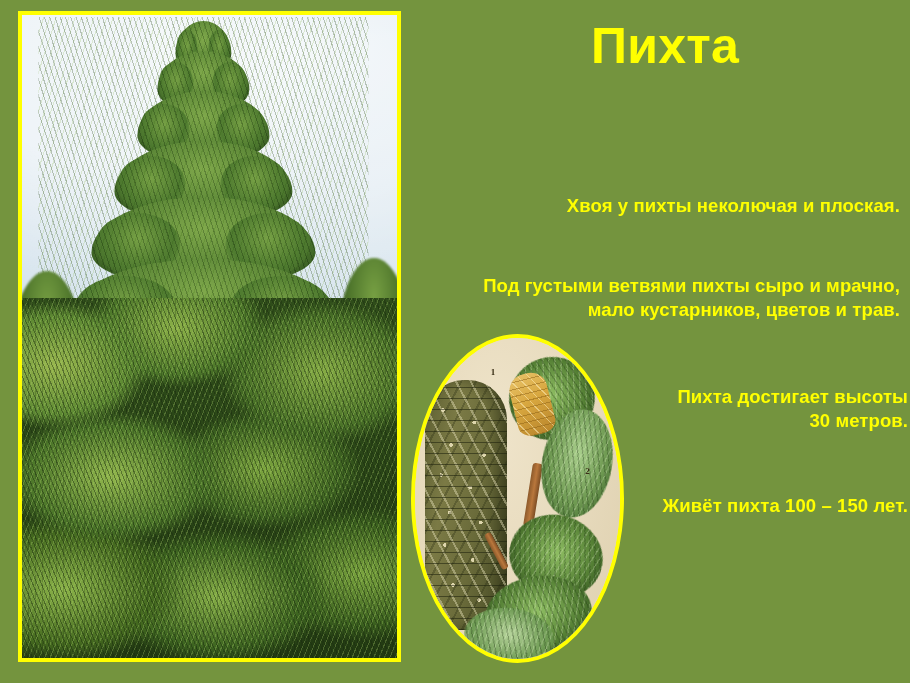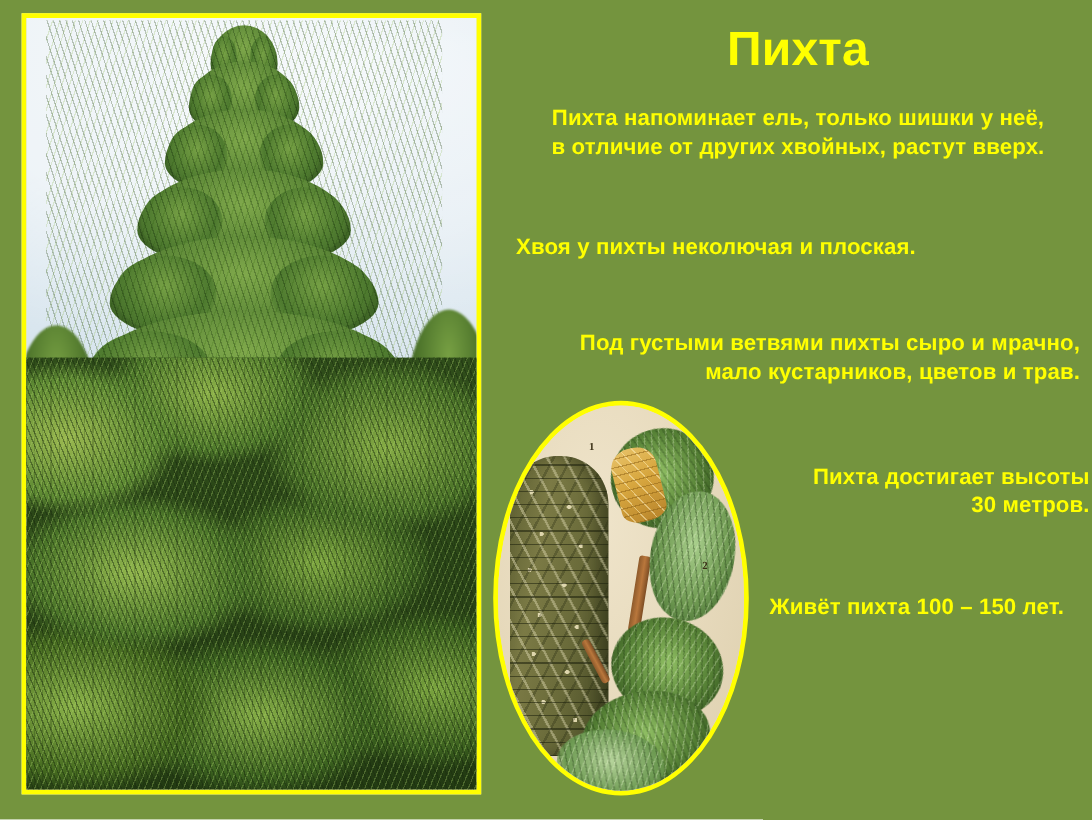--- a/index.html
+++ b/index.html
@@ -239,39 +239,39 @@
   .figlabel.n2{ left:83%; top:40%; }
 
   
   .title {
     position: absolute;
     left: 430px;
     top: 20px;
     width: 470px;
     text-align: center;
     color: #ffff00;
-    font-size: 40px;
+    font-size: 50px;
     font-weight: 700;
     line-height: 1.05;
     letter-spacing: .2px;
   }
   .para {
     position: absolute;
     color: #ffff00;
     font-size: 18.5px;
     font-weight: 700;
     line-height: 1.32;
     letter-spacing: .1px;
     white-space: pre-line;
   }
   .p1 { left: 430px; top: 86px;  width: 470px; text-align: center; }
-  .p2 { left: 430px; top: 194px; width: 470px; text-align: left; }
+  .p2 { left: 430px; top: 194px; width: 470px; text-align: right; }
   .p3 { left: 430px; top: 274px; width: 470px; text-align: right; text-indent: 24px; }
   .p4 { left: 620px; top: 385px; width: 288px; text-align: right; text-indent: 22px; }
-  .p5 { left: 620px; top: 494px; width: 288px; text-align: center; }
+  .p5 { left: 620px; top: 494px; width: 288px; text-align: right; }
 </style>
 </head>
 <body>
 
 <div id="slide">
 
   <div class="photo-frame">
     <div class="photo-inner">
       <div class="sky"></div>
 
@@ -312,22 +312,20 @@
 
       <div class="flower"></div>
 
       <div class="figlabel n1">1</div>
       <div class="figlabel n2">2</div>
     </div>
   </div>
 
   <div class="title">Пихта</div>
 
-  <div class="para p1">Пихта напоминает ель, только шишки у неё,
-в отличие от других хвойных, растут вверх.</div>
   <div class="para p2">Хвоя у пихты неколючая и плоская.</div>
   <div class="para p3">Под густыми ветвями пихты сыро и мрачно,
 мало кустарников, цветов и трав.</div>
   <div class="para p4">Пихта достигает высоты
 30 метров.</div>
   <div class="para p5">Живёт пихта 100 – 150 лет.</div>
 
 </div>
 
 </body></html>

